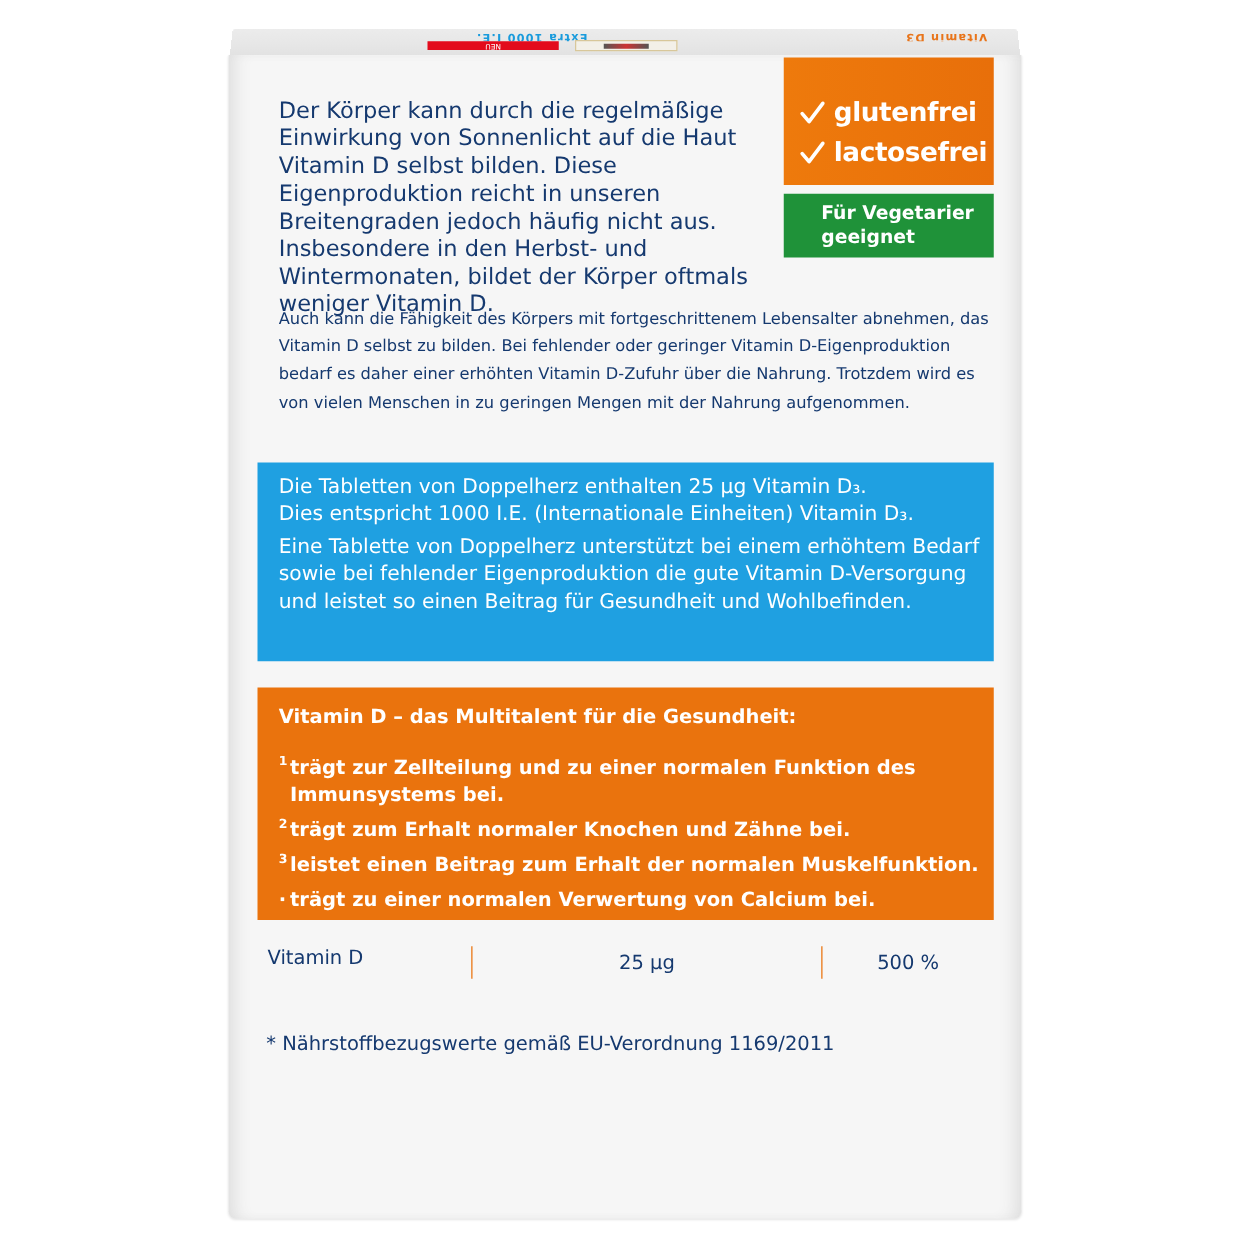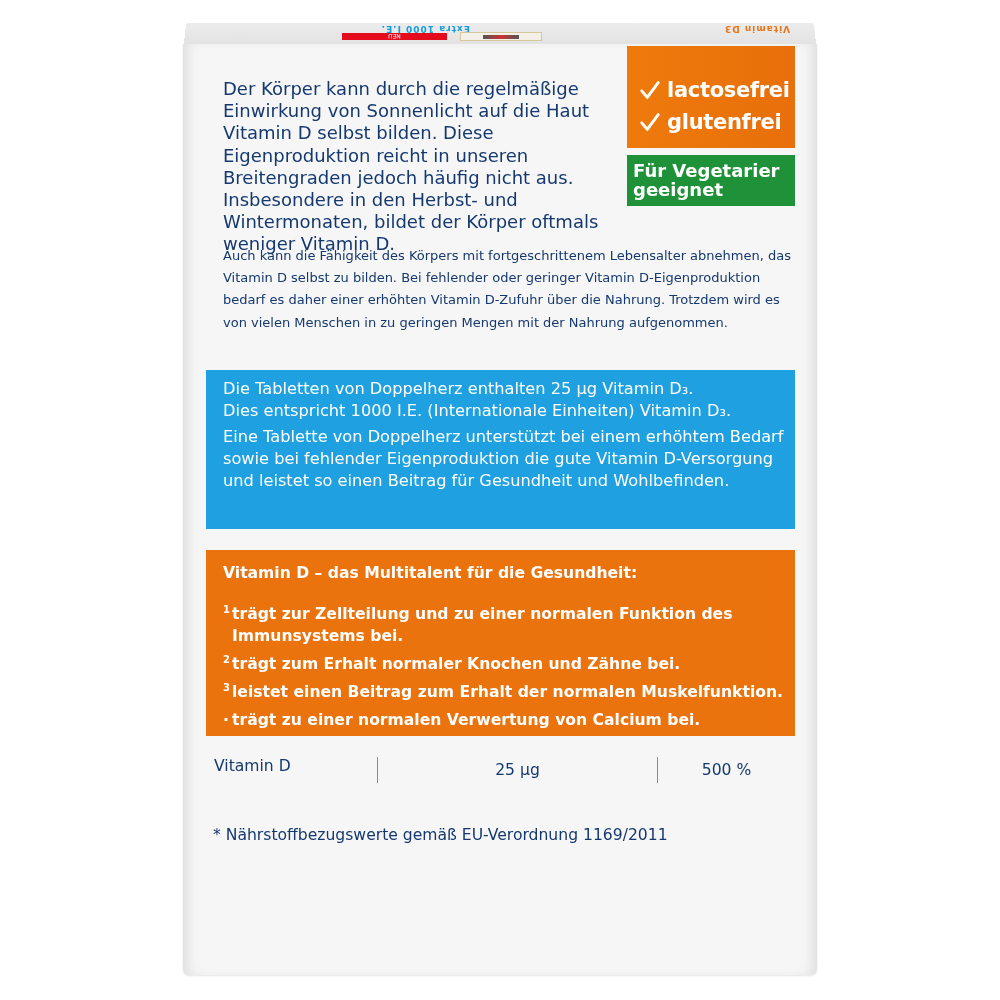--- a/index.html
+++ b/index.html
@@ -57,21 +57,21 @@
       padding-top: 28px; padding-left: 12px;
     }
     .badge-line {
       display: flex; align-items: center; color: #fff; font-weight: bold;
       font-size: 21px; line-height: 32px; letter-spacing: -0.3px;
     }
     .check { width: 22px; height: 22px; margin-right: 6px; }
     .badge-green {
       position: absolute; left: 627px; top: 155px; width: 168px; height: 51px;
       background: #1f9239; color: #fff; font-weight: bold;
-      font-size: 18px; line-height: 19px; padding: 6px 0 0 6px;
+      font-size: 15px; line-height: 19px; padding: 6px 0 0 30px;
     }
 
     .para2 {
       position: absolute; left: 223px; top: 245px; width: 580px;
       font-size: 13px; line-height: 22.2px;
     }
 
     .blue-box {
       position: absolute; left: 206px; top: 370px; width: 589px; height: 159px;
       background: #1fa0e1; color: #fff;
@@ -121,27 +121,27 @@
 
 <div class="box"></div>
 
 <p class="intro text-blue">Der Körper kann durch die regelmäßige Einwirkung von Sonnenlicht auf die Haut Vitamin D selbst bilden. Diese Eigenproduktion reicht in unseren Breitengraden jedoch häufig nicht aus. Insbesondere in den Herbst- und Wintermonaten, bildet der Körper oftmals weniger Vitamin D.</p>
 
 <div class="badges-orange">
   <div class="badge-line">
     <svg class="check" viewBox="0 0 24 24">
       <path d="M3 13 L9 20 L21 4" fill="none" stroke="#fff" stroke-width="3.2" stroke-linecap="round" stroke-linejoin="round"></path>
     </svg>
-    <span>lactosefrei</span>
+    <span>glutenfrei</span>
   </div>
   <div class="badge-line">
     <svg class="check" viewBox="0 0 24 24">
       <path d="M3 13 L9 20 L21 4" fill="none" stroke="#fff" stroke-width="3.2" stroke-linecap="round" stroke-linejoin="round"></path>
     </svg>
-    <span>glutenfrei</span>
+    <span>lactosefrei</span>
   </div>
 </div>
 
 <div class="badge-green">Für Vegetarier geeignet</div>
 
 <p class="para2 text-blue">Auch kann die Fähigkeit des Körpers mit fortgeschrittenem Lebensalter abnehmen, das Vitamin D selbst zu bilden. Bei fehlender oder geringer Vitamin D-Eigenproduktion bedarf es daher einer erhöhten Vitamin D-Zufuhr über die Nahrung. Trotzdem wird es von vielen Menschen in zu geringen Mengen mit der Nahrung aufgenommen.</p>
 
 <div class="blue-box">
   <p>Die Tabletten von Doppelherz enthalten 25 µg Vitamin D₃.</p>
   <p style="margin-top:0">Dies entspricht 1000 I.E. (Internationale Einheiten) Vitamin D₃.</p>

